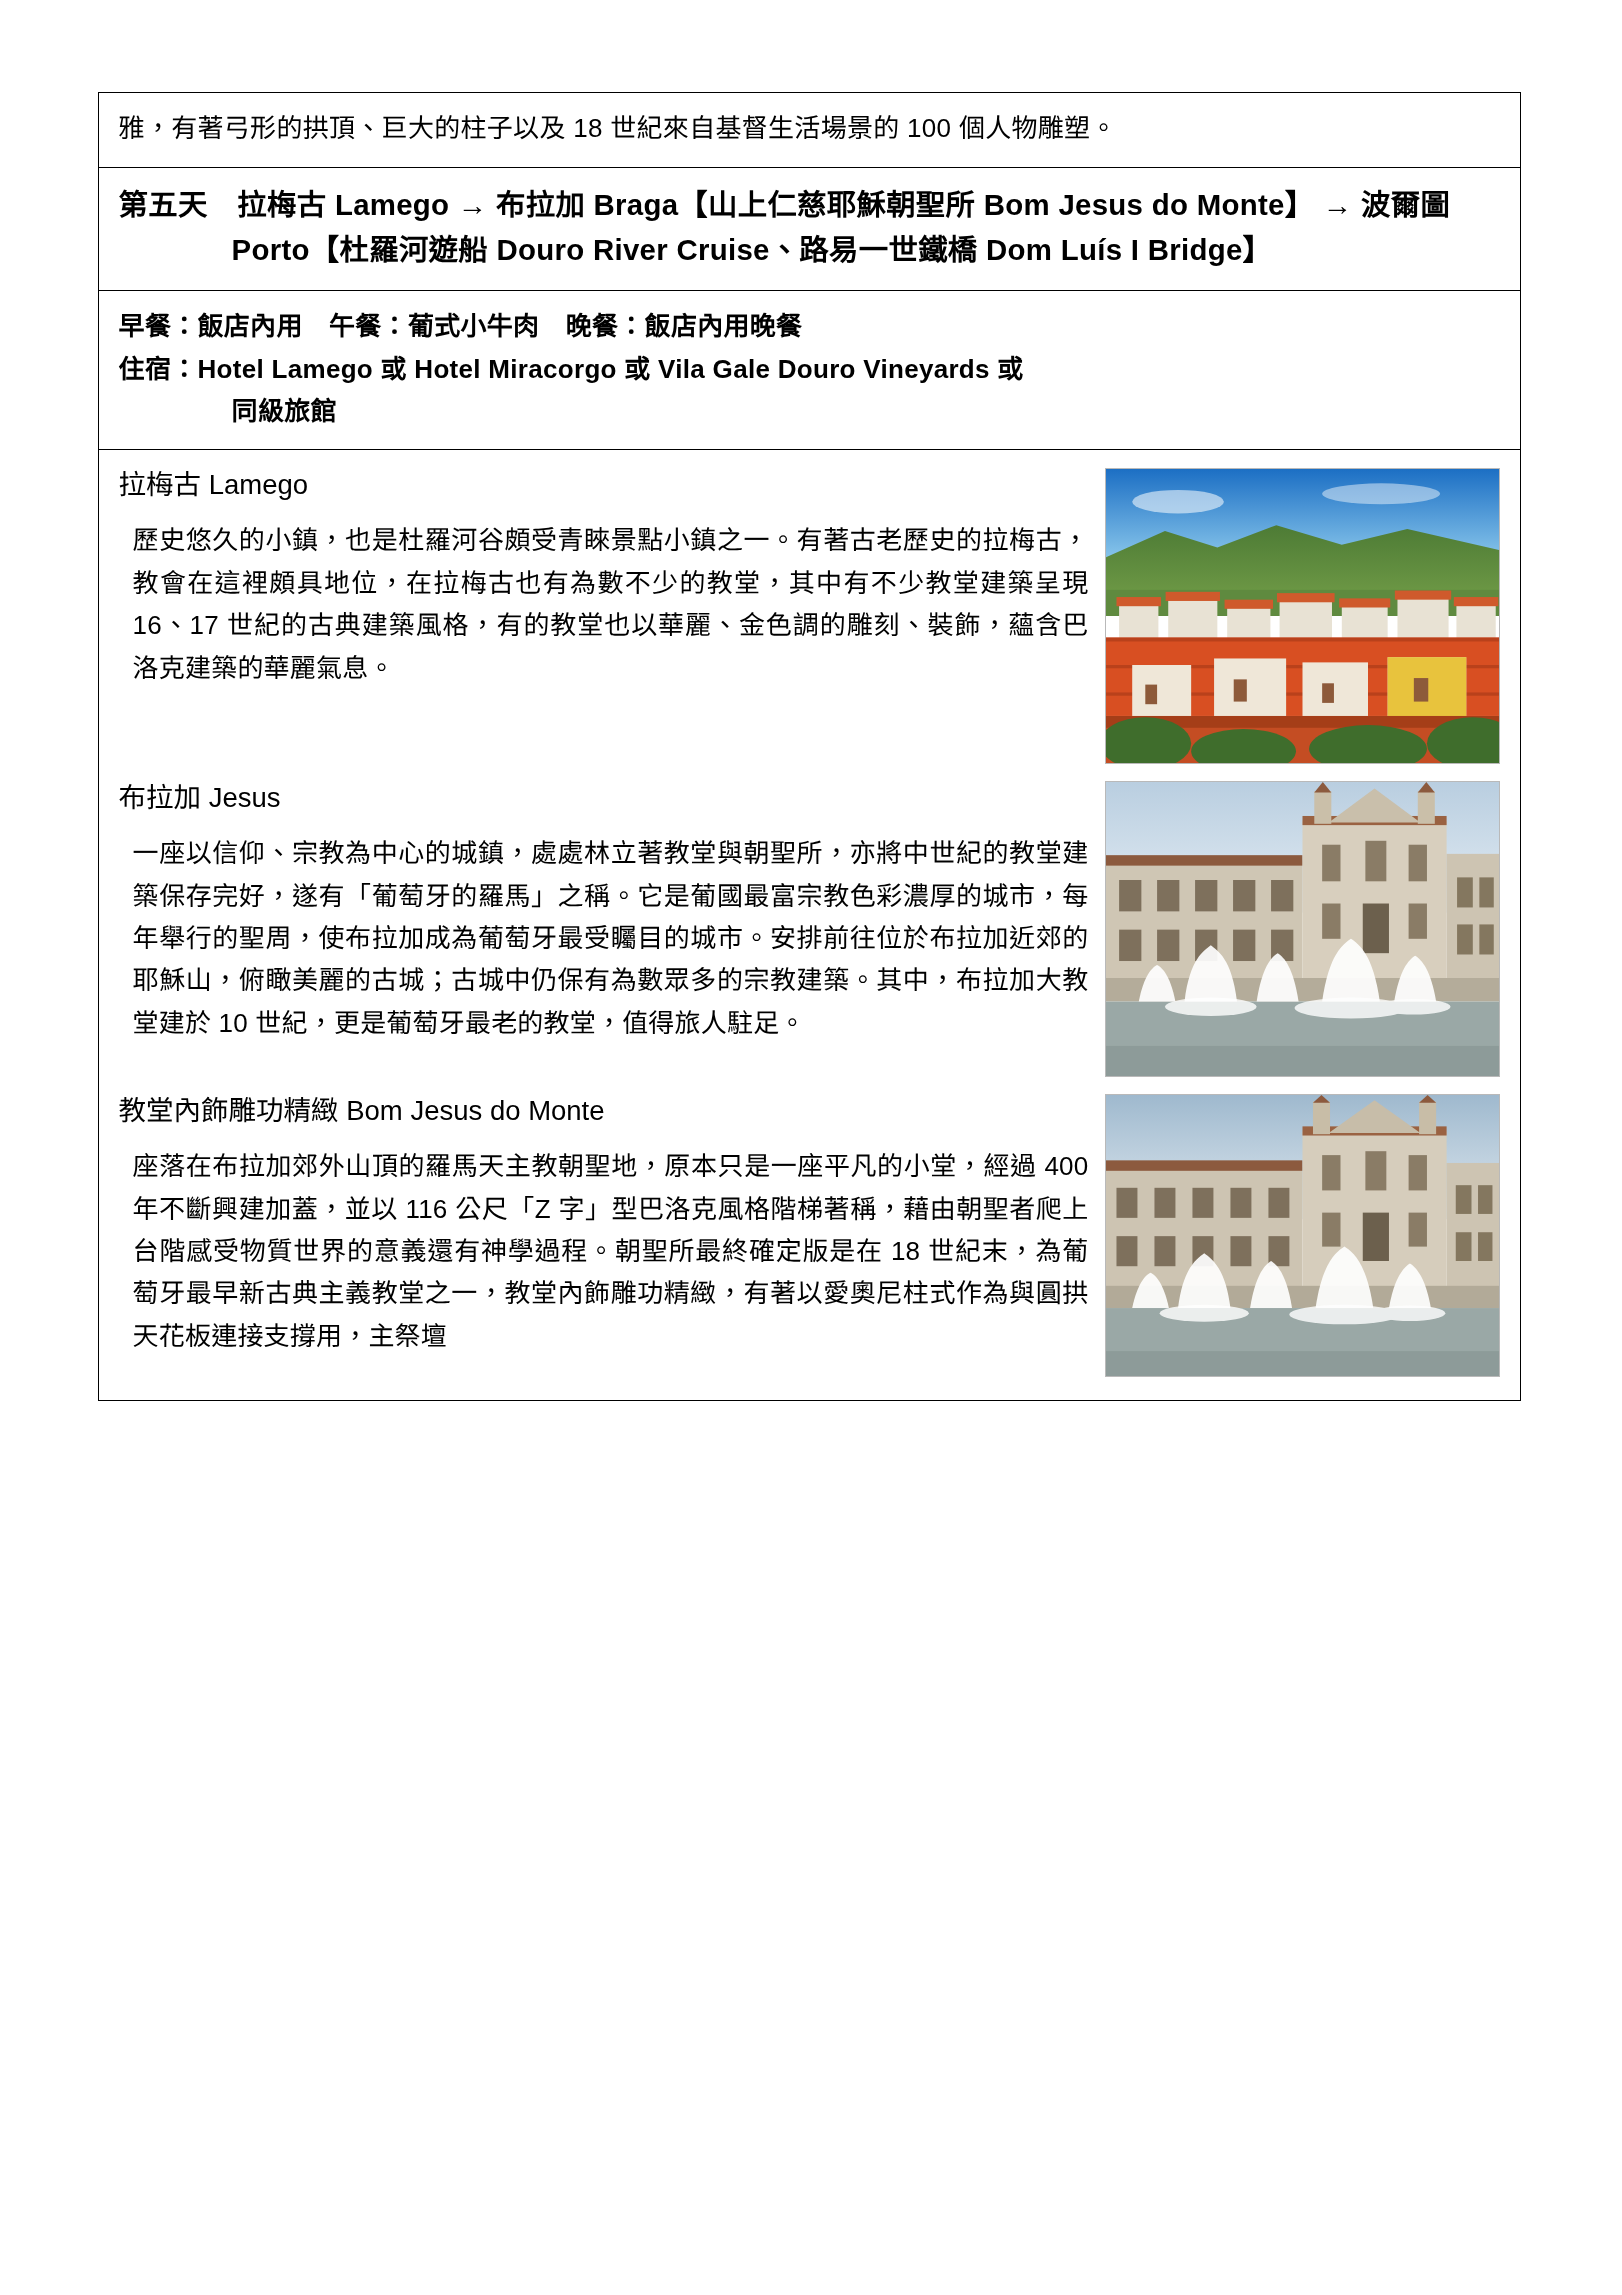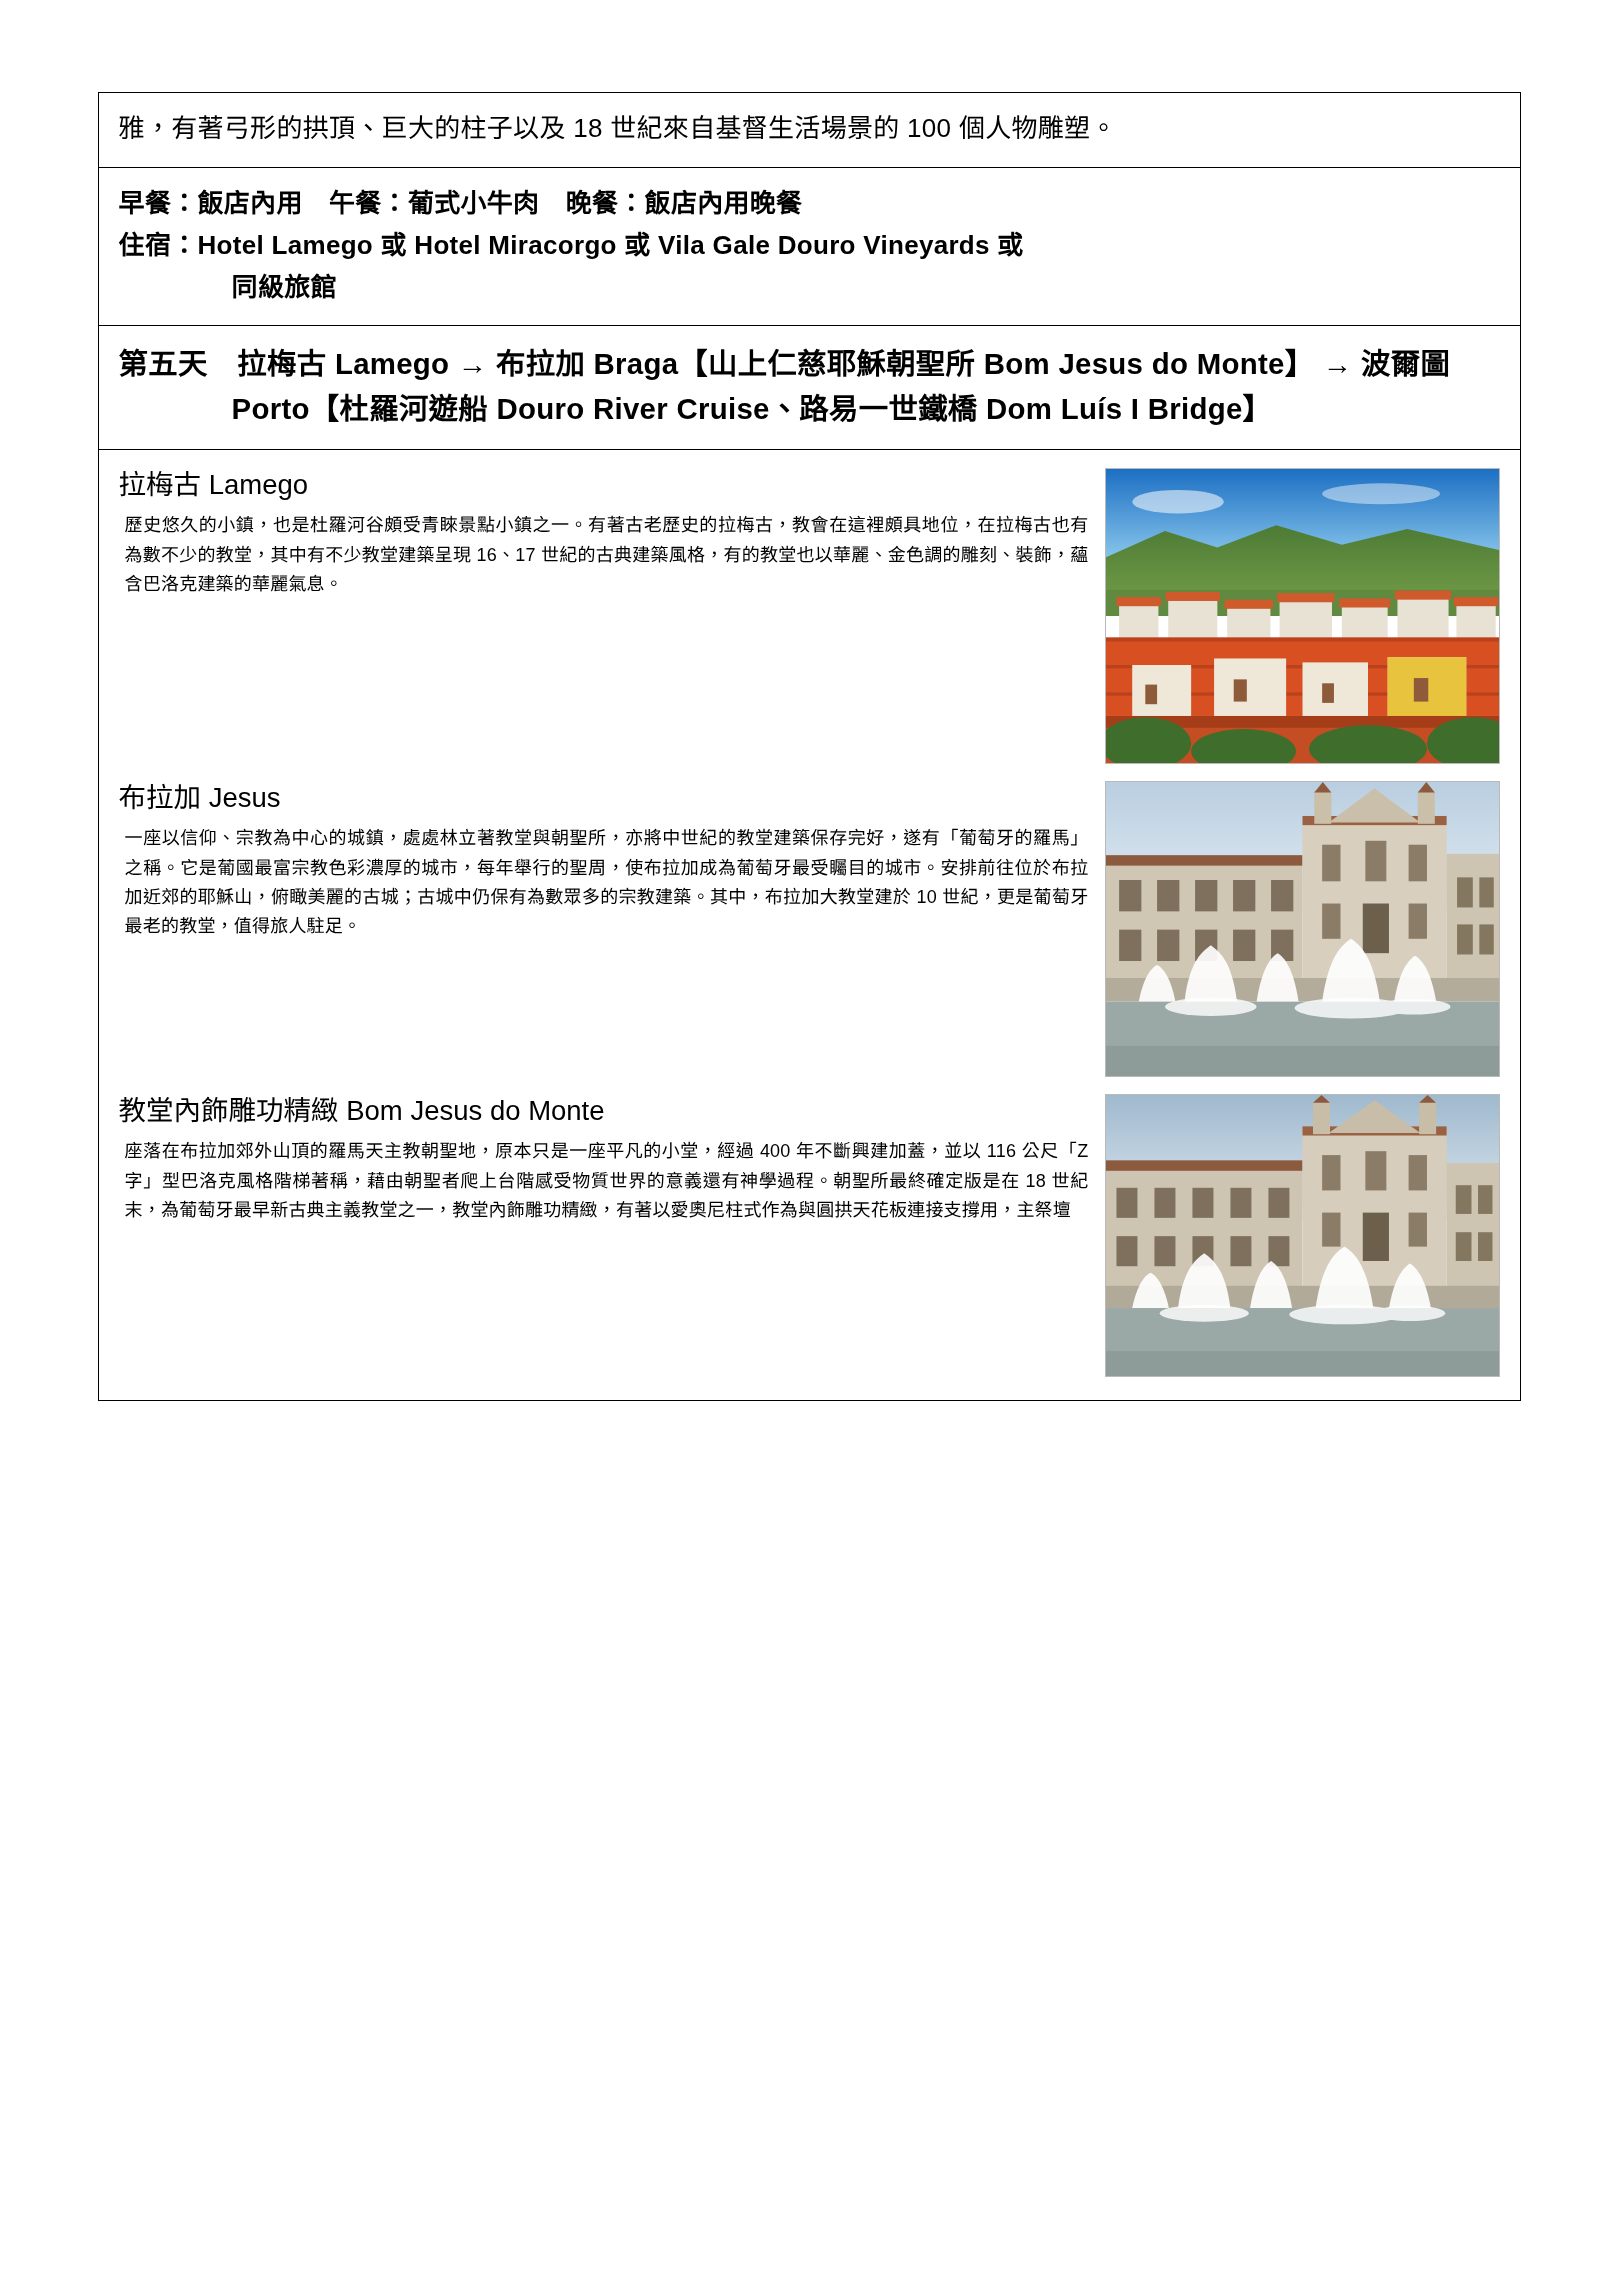--- a/index.html
+++ b/index.html
@@ -52,23 +52,23 @@
     text-indent: -113px;
     letter-spacing: 0.3px;
   }
   .section-head {
     font-size: 27.5px;
     font-weight: normal;
     line-height: 1.5;
     margin: 0 0 2.6px 0;
   }
   .body-text {
-    font-size: 18px;
+    font-size: 26px;
     line-height: 1.63;
-    margin: 6px;
+    margin: 14px;
     letter-spacing: 0.2px;
     text-align: justify;
   }
   .img-wrap {
     float: right;
     margin: 3.9px 0 6.5px 17px;
   }
   .photo {
     display: block;
     border: 0.7px solid #b9b9b9;
@@ -90,28 +90,28 @@
 <div class="page">
   <table class="doc-table">
     <tbody>
       <tr>
         <td>
           <p class="para">雅，有著弓形的拱頂、巨大的柱子以及 18 世紀來自基督生活場景的 100 個人物雕塑。</p>
         </td>
       </tr>
       <tr>
         <td>
-          <p class="para bold">早餐：飯店內用　午餐：葡式小牛肉　晚餐：飯店內用晚餐</p>
-          <p class="para bold indent-block">住宿：Hotel Lamego 或 Hotel Miracorgo 或 Vila Gale Douro Vineyards 或</p>
-          <p class="para bold" style="padding-left:113px;">同級旅館</p>
+          <p class="day-title">第五天　拉梅古 Lamego → 布拉加 Braga【山上仁慈耶穌朝聖所 Bom Jesus do Monte】 → 波爾圖 Porto【杜羅河遊船 Douro River Cruise、路易一世鐵橋 Dom Luís I Bridge】</p>
         </td>
       </tr>
       <tr>
         <td>
-          <p class="day-title">第五天　拉梅古 Lamego → 布拉加 Braga【山上仁慈耶穌朝聖所 Bom Jesus do Monte】 → 波爾圖 Porto【杜羅河遊船 Douro River Cruise、路易一世鐵橋 Dom Luís I Bridge】</p>
+          <p class="para bold">早餐：飯店內用　午餐：葡式小牛肉　晚餐：飯店內用晚餐</p>
+          <p class="para bold indent-block">住宿：Hotel Lamego 或 Hotel Miracorgo 或 Vila Gale Douro Vineyards 或</p>
+          <p class="para bold" style="padding-left:113px;">同級旅館</p>
         </td>
       </tr>
       <tr>
         <td class="cell-body">
 
           <div class="clearfix">
             <div class="img-wrap">
               <svg class="photo photo-lamego" viewBox="0 0 600 450" preserveAspectRatio="none">
                 <defs>
                   <linearGradient id="skyL" x1="0" y1="0" x2="0" y2="1">

